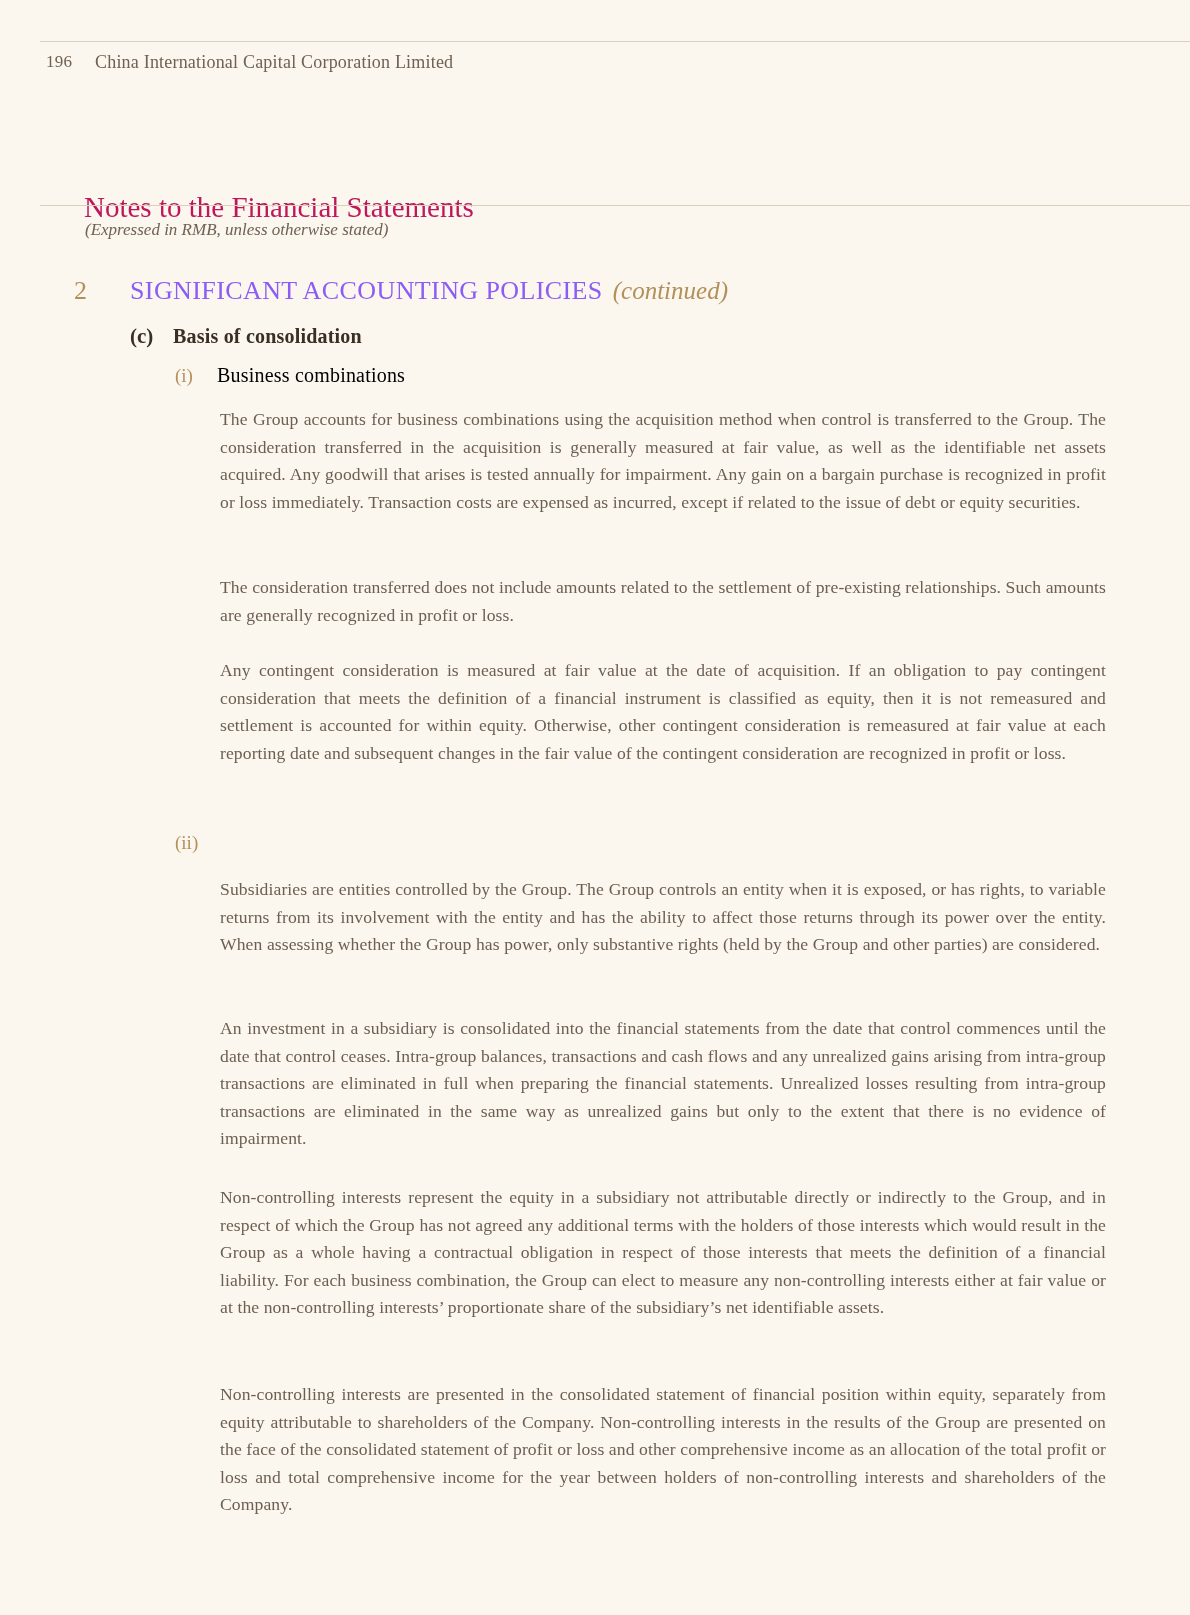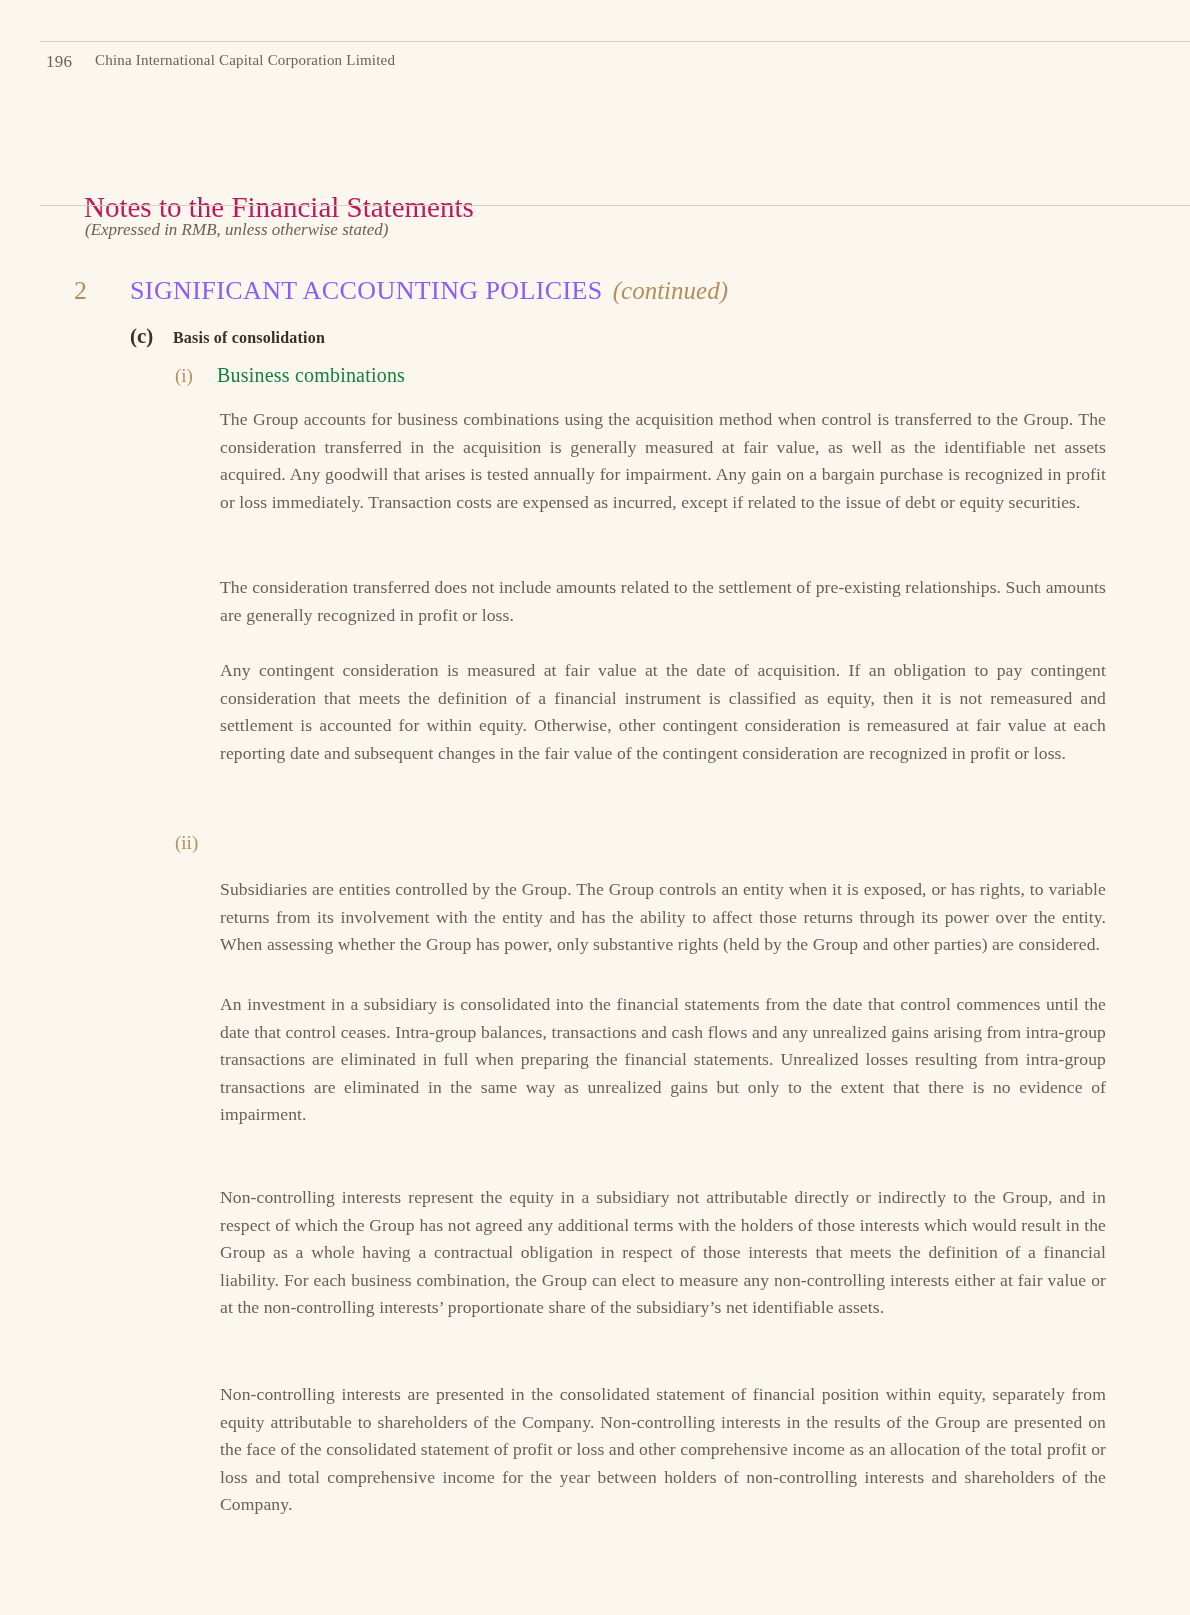--- a/index.html
+++ b/index.html
@@ -16,21 +16,21 @@
   }
   #top-rule { top: 41px; }
   #title-rule { top: 205px; }
 
   #page-number {
     position: absolute; left: 46px; top: 52px;
     font-size: 17px; color: #6F6153; letter-spacing: 0.3px;
   }
   #company-name {
     position: absolute; left: 95px; top: 52px;
-    font-size: 15px; color: #6F6153; letter-spacing: 0.2px; white-space: nowrap;
+    font-size: 18px; color: #6F6153; letter-spacing: 0.2px; white-space: nowrap;
   }
   #doc-title {
     position: absolute; left: 84px; top: 138px;
     font-size: 29px; line-height: 50px; font-weight: 400;
     color: #be185d; white-space: nowrap; margin-top: 44px;
   }
   #expressed-note {
     position: absolute; left: 85px; top: 220px;
     font-size: 17px; font-style: italic; color: #6F6153; white-space: nowrap;
   }
@@ -41,41 +41,41 @@
   }
   .sec-num { font-size: 26px; color: #B29059; width: 56px; }
   .sec-title { font-size: 26px; color: #8b5cf6; letter-spacing: 0.4px; }
   .sec-cont { font-size: 25px; font-style: italic; color: #B29059; margin-left: 10px; }
 
   .c-row {
     position: absolute; left: 130px; top: 324px;
     display: flex; align-items: baseline; white-space: nowrap;
   }
   .c-label { font-size: 21px; font-weight: bold; color: #3A2F24; width: 43px; }
-  .c-title { font-size: 16px; font-weight: bold; color: #3A2F24; letter-spacing: 0.2px; }
+  .c-title { font-size: 20px; font-weight: bold; color: #3A2F24; letter-spacing: 0.2px; }
 
   .clause-row {
     position: absolute; left: 175px;
     display: flex; align-items: baseline; white-space: nowrap;
   }
   #clause-i  { top: 364px; }
   #clause-ii { top: 832px; }
   .clause-label { font-size: 19px; color: #B5915C; width: 42px; }
-  .clause-title { font-size: 20px; color: #15803d; letter-spacing: 0.2px; }
+  .clause-title { font-size: 20px; color: #000000; letter-spacing: 0.2px; }
 
   .para {
     position: absolute; left: 217px; width: 886px; margin: 3px;
     font-size: 17.6px; line-height: 27.5px; color: #6C5F52;
     text-align: justify; letter-spacing: 0.1px;
   }
   #p1 { top: 403px; }
   #p2 { top: 571px; }
   #p3 { top: 654px; }
   #p4 { top: 873px; }
-  #p5 { top: 988px; }
+  #p5 { top: 1012px; }
   #p6 { top: 1181px; }
   #p7 { top: 1378px; }
 </style>
 </head>
 <body>
 
 <div class="rule" id="top-rule"></div>
 
 <span id="page-number">196</span>
 <span id="company-name">China International Capital Corporation Limited</span>

